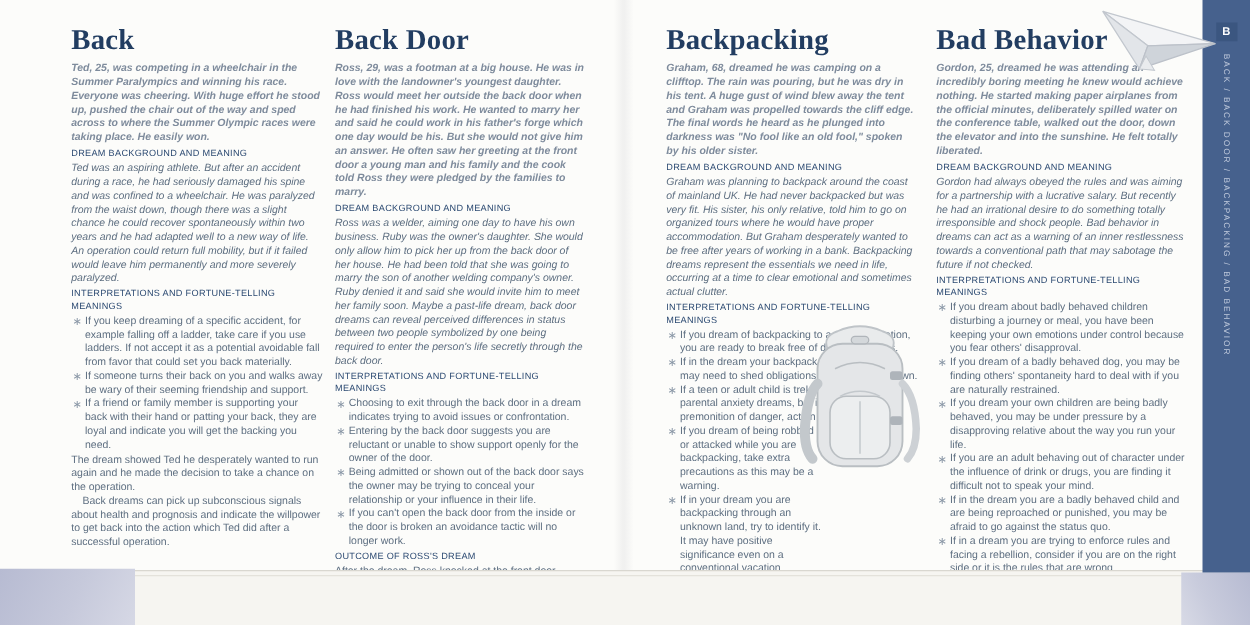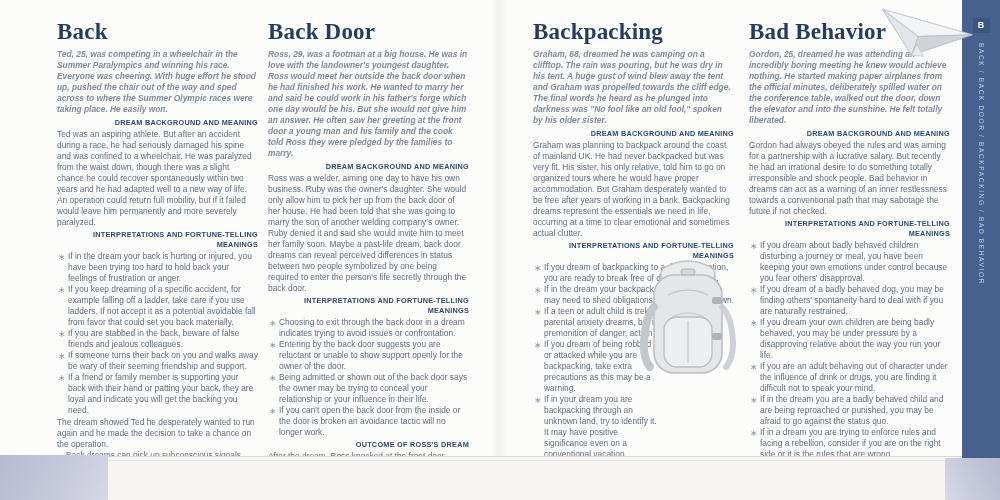--- a/index.html
+++ b/index.html
@@ -26,23 +26,23 @@
           font-family:"Liberation Sans",sans-serif;}
   .sidebar-label{display:block;margin:0 auto;writing-mode:vertical-rl;text-orientation:mixed;
           font-size:6.6px;letter-spacing:1.6px;color:#bfc9dc;white-space:nowrap;}
 
   .column{position:absolute;top:19px;width:201px;}
   .col-1{left:57px;}  .col-2{left:268px;}  .col-3{left:533px;}  .col-4{left:749px;}
 
   .entry-title{margin:0 0 4px 0;font-family:"Liberation Serif",serif;font-weight:700;
           font-size:23px;line-height:26px;color:#223d61;letter-spacing:0.2px;}
   .intro{margin:0 0 3px 0;font-style:italic;color:#7e8b9c;font-size:8.4px;line-height:11px;font-weight:bold;}
-  .subhead{margin:2px 0 1px 0;font-size:7.3px;line-height:10px;font-weight:bold;color:#2c4a72;
-          letter-spacing:0.25px;text-align:right;}
-  .body{margin:0;font-size:8.4px;line-height:11px;color:#5d6e80;}
+  .subhead{margin:2px 0 1px 0;font-size:7.3px;line-height:10px;font-weight:normal;color:#2c4a72;
+          letter-spacing:0.25px;}
+  .body{margin:0;font-size:8.4px;line-height:11px;color:#5d6e80;font-style:italic;}
   .outcome-wrap{margin:0;}
   .outcome-paragraph{margin:0;font-size:8.4px;line-height:11px;color:#5d6e80;}
   .outcome-paragraph + .outcome-paragraph{text-indent:9px;}
   ul.bullets{margin:0 0 1px 0;padding:0;list-style:none;}
   .bullet-item{position:relative;padding-left:11px;font-size:8.4px;line-height:11px;color:#5d6e80;}
   .bullet-item::before{content:"\2217";position:absolute;left:1px;top:0.5px;color:#8a97a6;font-size:9px;}
   .bullet-item.narrow{width:116px;}
 
   .backpack-illo{position:absolute;right:-8px;top:236px;width:108px;height:132px;}
   .airplane-illo{position:absolute;left:876px;top:0px;width:102px;height:66px;z-index:6;
@@ -55,23 +55,21 @@
   <div class="pages"></div>
   <div class="gutter"></div>
 
   <section class="column col-1">
     <h2 class="entry-title">Back</h2>
     <p class="intro">Ted, 25, was competing in a wheelchair in the Summer Paralympics and winning his race. Everyone was cheering. With huge effort he stood up, pushed the chair out of the way and sped across to where the Summer Olympic races were taking place. He easily won.</p>
     <h3 class="subhead">DREAM BACKGROUND AND MEANING</h3>
     <p class="body">Ted was an aspiring athlete. But after an accident during a race, he had seriously damaged his spine and was confined to a wheelchair. He was paralyzed from the waist down, though there was a slight chance he could recover spontaneously within two years and he had adapted well to a new way of life. An operation could return full mobility, but if it failed would leave him permanently and more severely paralyzed.</p>
     <h3 class="subhead">INTERPRETATIONS AND FORTUNE-TELLING MEANINGS</h3>
     <ul class="bullets">
-        <li class="bullet-item">If in the dream your back is hurting or injured, you have been trying too hard to hold back your feelings of frustration or anger.</li>
         <li class="bullet-item">If you keep dreaming of a specific accident, for example falling off a ladder, take care if you use ladders. If not accept it as a potential avoidable fall from favor that could set you back materially.</li>
-        <li class="bullet-item">If you are stabbed in the back, beware of false friends and jealous colleagues.</li>
         <li class="bullet-item">If someone turns their back on you and walks away be wary of their seeming friendship and support.</li>
         <li class="bullet-item">If a friend or family member is supporting your back with their hand or patting your back, they are loyal and indicate you will get the backing you need.</li>
       </ul>
     <div class="outcome-wrap">
         <p class="outcome-paragraph">The dream showed Ted he desperately wanted to run again and he made the decision to take a chance on the operation.</p>
         <p class="outcome-paragraph">Back dreams can pick up subconscious signals about health and prognosis and indicate the willpower to get back into the action which Ted did after a successful operation.</p>
       </div>
   </section>
 
   <section class="column col-2">

